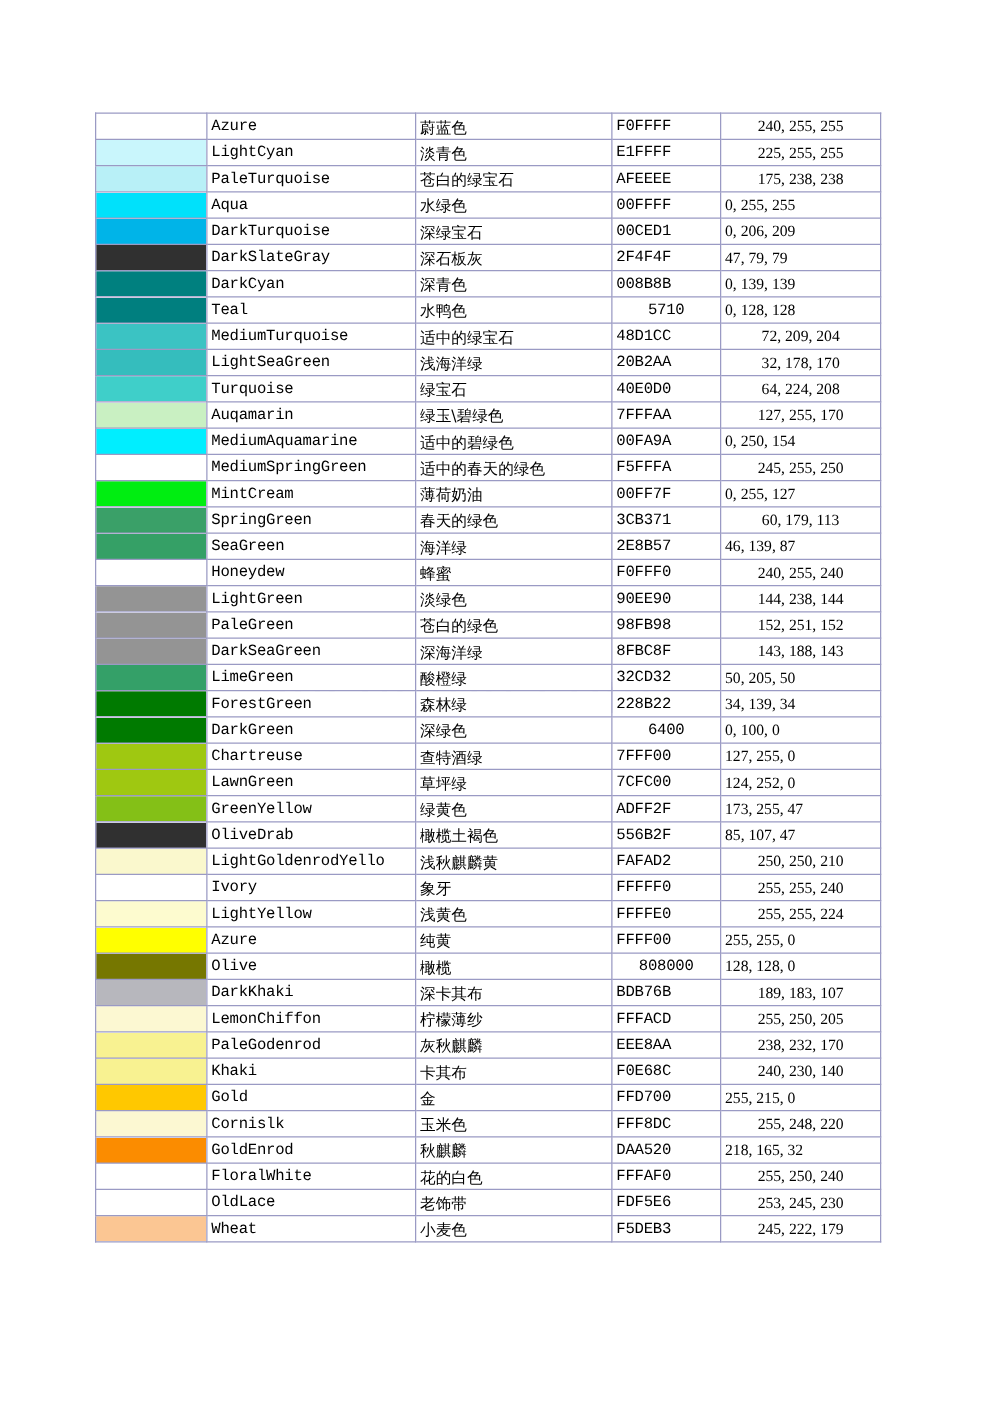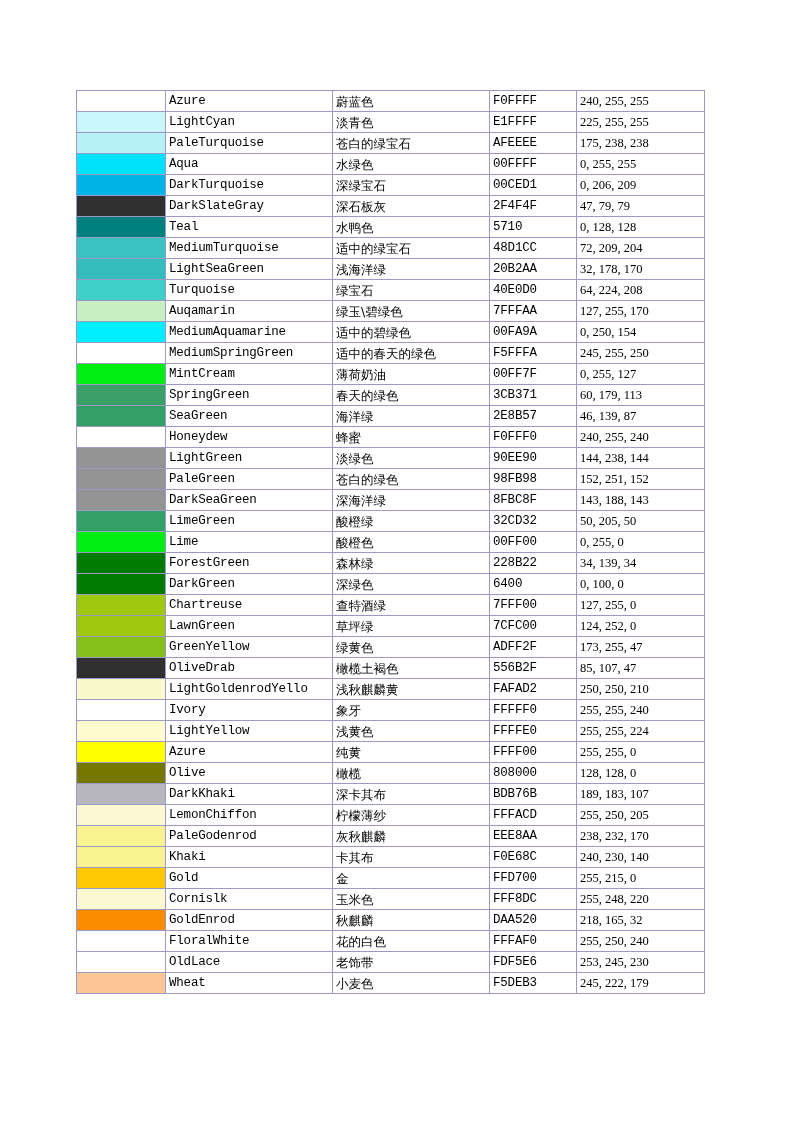--- a/index.html
+++ b/index.html
@@ -83,21 +83,21 @@
     font-size: 13px;
     color: #000000;
   }
   td.rgb {
     font-family: "Liberation Serif", serif;
     font-size: 13.5px;
     color: #000000;
   }
 
   .ta-left  { text-align: left; }
-  .ta-right { text-align: left; }
+  .ta-right { text-align: center; }
 </style>
 </head>
 <body>
 
 <div id="sheet">
 
   <div id="watermark">Jinchutou.com</div>
 
   <table class="grid">
     <colgroup>
@@ -144,20 +144,27 @@
           <td class="rgb ta-left">0, 206, 209</td>
         </tr>
         <tr>
           <td class="swatch" style="background: rgb(48, 48, 48);"></td>
           <td class="name ta-left">DarkSlateGray</td>
           <td class="cn ta-left">深石板灰</td>
           <td class="hex ta-left">2F4F4F</td>
           <td class="rgb ta-left">47, 79, 79</td>
         </tr>
         <tr>
+          <td class="swatch" style="background: rgb(0, 128, 127);"></td>
+          <td class="name ta-left">DarkCyan</td>
+          <td class="cn ta-left">深青色</td>
+          <td class="hex ta-left">008B8B</td>
+          <td class="rgb ta-left">0, 139, 139</td>
+        </tr>
+        <tr>
           <td class="swatch" style="background: rgb(0, 127, 127);"></td>
           <td class="name ta-left">Teal</td>
           <td class="cn ta-left">水鸭色</td>
           <td class="hex ta-right">5710</td>
           <td class="rgb ta-left">0, 128, 128</td>
         </tr>
         <tr>
           <td class="swatch" style="background: rgb(59, 195, 195);"></td>
           <td class="name ta-left">MediumTurquoise</td>
           <td class="cn ta-left">适中的绿宝石</td>
@@ -249,27 +256,20 @@
           <td class="rgb ta-right">143, 188, 143</td>
         </tr>
         <tr>
           <td class="swatch" style="background: rgb(52, 160, 104);"></td>
           <td class="name ta-left">LimeGreen</td>
           <td class="cn ta-left">酸橙绿</td>
           <td class="hex ta-left">32CD32</td>
           <td class="rgb ta-left">50, 205, 50</td>
         </tr>
         <tr>
-          <td class="swatch" style="background: rgb(0, 238, 17);"></td>
-          <td class="name ta-left">Lime</td>
-          <td class="cn ta-left">酸橙色</td>
-          <td class="hex ta-left">00FF00</td>
-          <td class="rgb ta-left">0, 255, 0</td>
-        </tr>
-        <tr>
           <td class="swatch" style="background: rgb(0, 122, 0);"></td>
           <td class="name ta-left">ForestGreen</td>
           <td class="cn ta-left">森林绿</td>
           <td class="hex ta-left">228B22</td>
           <td class="rgb ta-left">34, 139, 34</td>
         </tr>
         <tr>
           <td class="swatch" style="background: rgb(0, 122, 0);"></td>
           <td class="name ta-left">DarkGreen</td>
           <td class="cn ta-left">深绿色</td>

